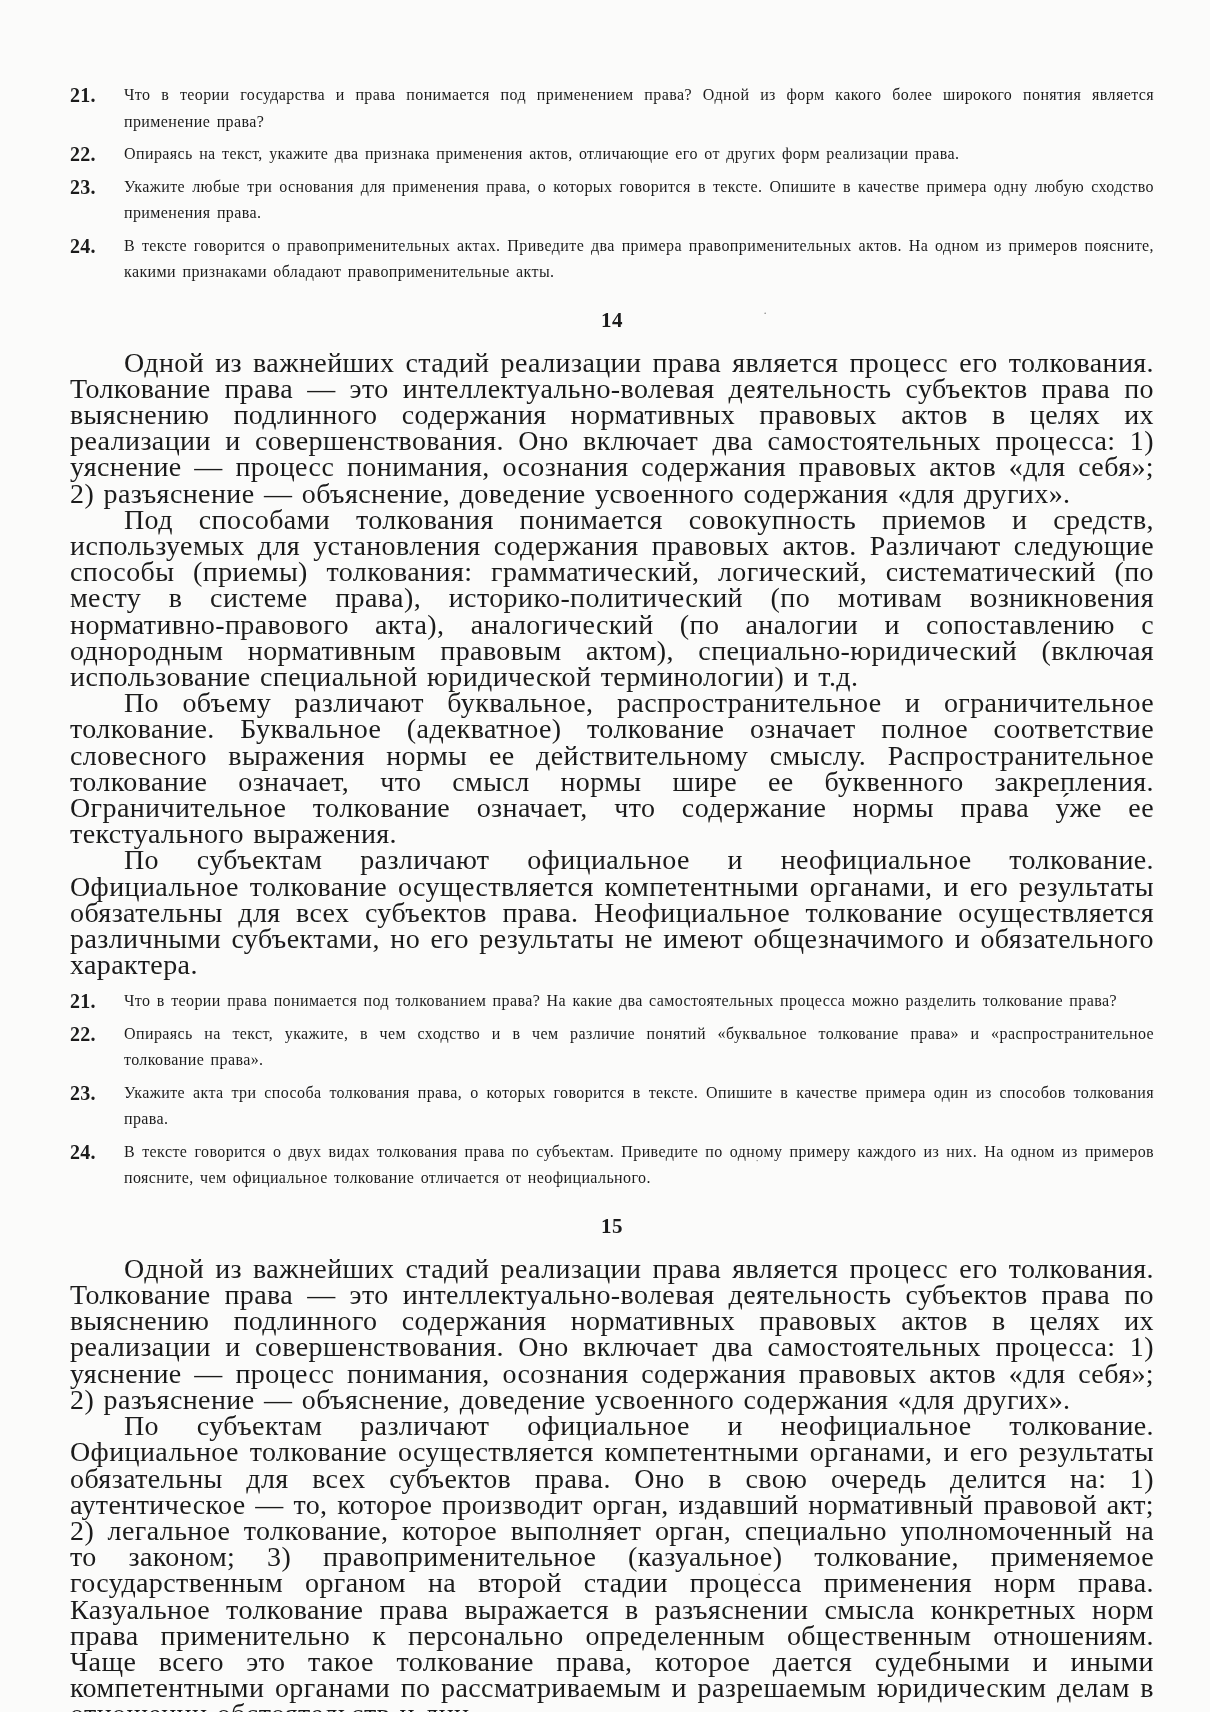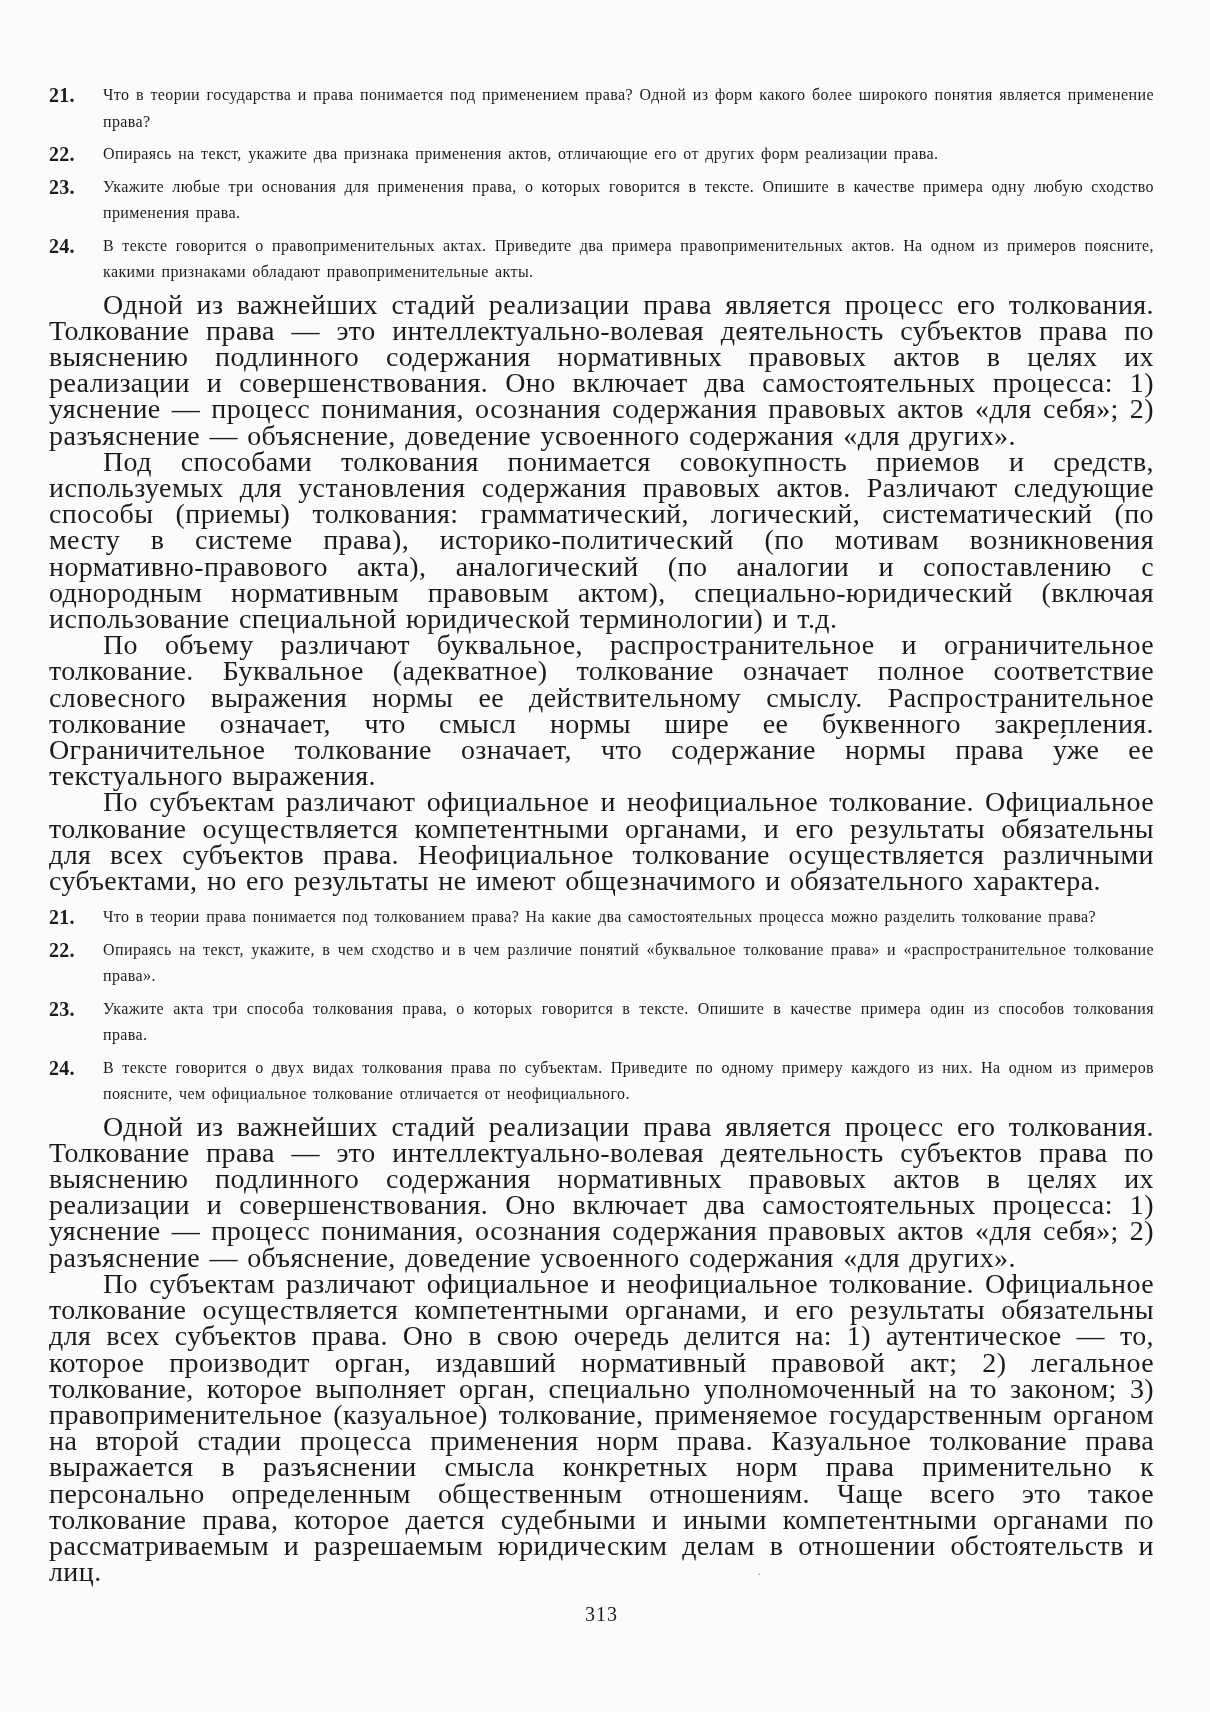--- a/index.html
+++ b/index.html
@@ -11,21 +11,21 @@
     height: 1712px;
     overflow: hidden;
     background: #fbfbfa;
     color: #1b1b1b;
     font-family: "Liberation Serif", "DejaVu Serif", serif;
   }
   .page {
     box-sizing: border-box;
     width: 1210px;
     height: 1712px;
-    padding: 82px 56px 0 49px;
+    padding: 82px 56px 0 70px;
     position: relative;
   }
   
   .questions {
     margin: 0;
   }
   .q-item {
     display: flex;
     margin-bottom: 6px;
   }
@@ -100,20 +100,21 @@
     <div class="q-item">
       <span class="q-num">23.</span>
       <span class="q-text">Укажите любые три основания для применения права, о которых говорится в тексте. Опишите в качестве примера одну любую сходство применения права.</span>
     </div>
     <div class="q-item">
       <span class="q-num">24.</span>
       <span class="q-text">В тексте говорится о правоприменительных актах. Приведите два примера правоприменительных актов. На одном из примеров поясните, какими признаками обладают правоприменительные акты.</span>
     </div>
   </div>
 
+  <div class="section-heading">14</div>
   <p class="para">Одной из важнейших стадий реализации права является процесс его толкования. Толкование права — это интеллектуально-волевая деятельность субъектов права по выяснению подлинного содержания нормативных правовых актов в целях их реализации и совершенствования. Оно включает два самостоятельных процесса: 1) уяснение — процесс понимания, осознания содержания правовых актов «для себя»; 2) разъяснение — объяснение, доведение усвоенного содержания «для других».</p>
   <p class="para">Под способами толкования понимается совокупность приемов и средств, используемых для установления содержания правовых актов. Различают следующие способы (приемы) толкования: грамматический, логический, систематический (по месту в системе права), историко-политический (по мотивам возникновения нормативно-правового акта), аналогический (по аналогии и сопоставлению с однородным нормативным правовым актом), специально-юридический (включая использование специальной юридической терминологии) и т.д.</p>
   <p class="para">По объему различают буквальное, распространительное и ограничительное толкование. Буквальное (адекватное) толкование означает полное соответствие словесного выражения нормы ее действительному смыслу. Распространительное толкование означает, что смысл нормы шире ее буквенного закрепления. Ограничительное толкование означает, что содержание нормы права у́же ее текстуального выражения.</p>
   <p class="para">По субъектам различают официальное и неофициальное толкование. Официальное толкование осуществляется компетентными органами, и его результаты обязательны для всех субъектов права. Неофициальное толкование осуществляется различными субъектами, но его результаты не имеют общезначимого и обязательного характера.</p>
 
   <div class="questions questions-second">
     <div class="q-item">
       <span class="q-num">21.</span>
       <span class="q-text">Что в теории права понимается под толкованием права? На какие два самостоятельных процесса можно разделить толкование права?</span>
     </div>
@@ -124,20 +125,21 @@
     <div class="q-item">
       <span class="q-num">23.</span>
       <span class="q-text">Укажите акта три способа толкования права, о которых говорится в тексте. Опишите в качестве примера один из способов толкования права.</span>
     </div>
     <div class="q-item">
       <span class="q-num">24.</span>
       <span class="q-text">В тексте говорится о двух видах толкования права по субъектам. Приведите по одному примеру каждого из них. На одном из примеров поясните, чем официальное толкование отличается от неофициального.</span>
     </div>
   </div>
 
+  <div class="section-heading">15</div>
   <p class="para">Одной из важнейших стадий реализации права является процесс его толкования. Толкование права — это интеллектуально-волевая деятельность субъектов права по выяснению подлинного содержания нормативных правовых актов в целях их реализации и совершенствования. Оно включает два самостоятельных процесса: 1) уяснение — процесс понимания, осознания содержания правовых актов «для себя»; 2) разъяснение — объяснение, доведение усвоенного содержания «для других».</p>
   <p class="para">По субъектам различают официальное и неофициальное толкование. Официальное толкование осуществляется компетентными органами, и его результаты обязательны для всех субъектов права. Оно в свою очередь делится на: 1) аутентическое — то, которое производит орган, издавший нормативный правовой акт; 2) легальное толкование, которое выполняет орган, специально уполномоченный на то законом; 3) правоприменительное (казуальное) толкование, применяемое государственным органом на второй стадии процесса применения норм права. Казуальное толкование права выражается в разъяснении смысла конкретных норм права применительно к персонально определенным общественным отношениям. Чаще всего это такое толкование права, которое дается судебными и иными компетентными органами по рассматриваемым и разрешаемым юридическим делам в отношении обстоятельств и лиц.</p>
 
   <div class="page-number">313</div>
 
   <span class="artifact" style="left:763px; top:305px;">·</span>
   <span class="artifact" style="left:755px; top:1156px;">˙</span>
   <span class="artifact" style="left:757px; top:1566px;">·</span>
 </div>
 

